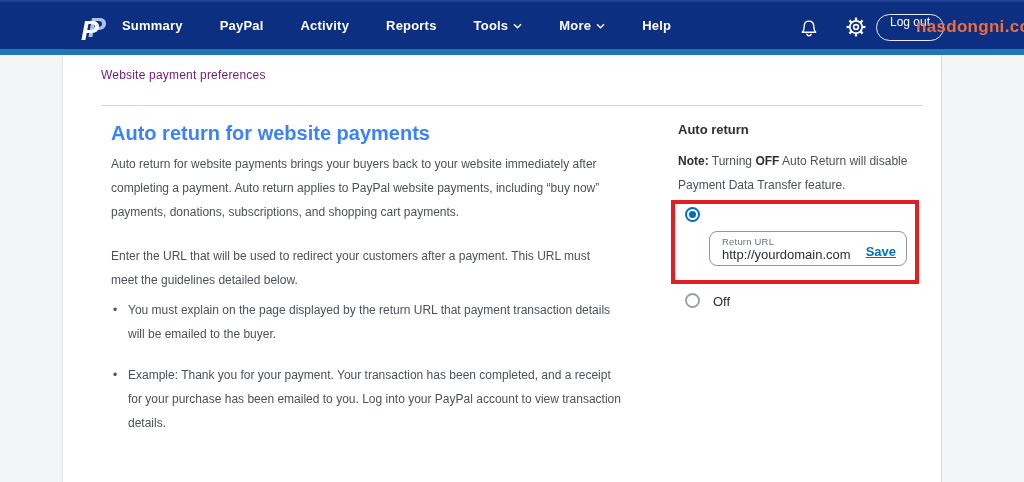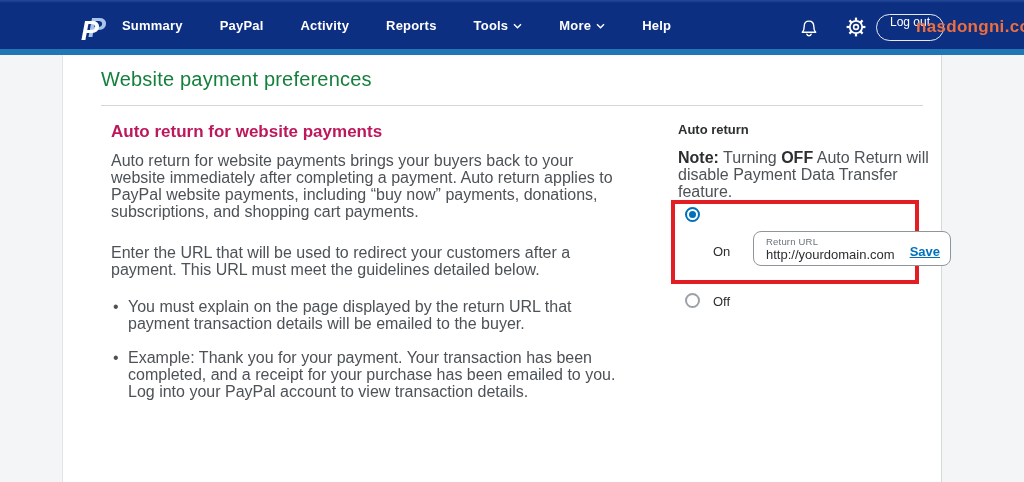--- a/index.html
+++ b/index.html
@@ -40,27 +40,27 @@
     pointer-events:none; white-space:nowrap;margin-left:39px;
   }
   
   .card{
     position:absolute; left:62px; top:55px; width:880px; height:427px;
     background:#ffffff;
     border-left:1px solid #e2e4e5; border-right:1px solid #d6d8d9;
   }
   .page-title{
     position:absolute; left:38px; top:13px;
-    font-size:20px; font-weight:normal; color:#15803d; letter-spacing:.2px;
+    font-size:12px; font-weight:normal; color:#701a75; letter-spacing:.2px;
   }
   .title-divider{
     position:absolute; left:38px; top:50px; width:822px; height:1px; background:#d4d6d7;
   }
-  .sec-title{ position:absolute; left:48px; top:67px; font-size:17px; font-weight:bold; color:#be185d; }
-  .body-text{ font-size:16px; line-height:17px; color:#4d5257; }
+  .sec-title{ position:absolute; left:48px; top:67px; font-size:20px; font-weight:bold; color:#3b82f6; }
+  .body-text{ font-size:12px; line-height:24px; color:#4d5257; }
   .intro-text{ position:absolute; left:48px; top:97px; width:518px; }
   .req-title{ position:absolute; left:48px; top:162px; font-size:13px; font-weight:bold; color:#2c2e2f; }
   .req-intro{ position:absolute; left:48px; top:189px; width:505px; }
   .req-list{ position:absolute; left:48px; top:243px; width:510px; list-style:none; }
   .req-list li{ position:relative; padding-left:17px; margin-bottom:17px; }
   .req-list li::before{ content:"•"; position:absolute; left:2px; top:0; color:#4d5257; }
   
   .auto-return-title{ position:absolute; left:615px; top:67px; font-size:13px; font-weight:bold; color:#2c2e2f; }
   .note-text{ position:absolute; left:615px; top:94px; width:255px; }
   .note-text b{ color:#2c2e2f;margin-top:36px; }
@@ -72,21 +72,21 @@
     position:absolute; width:15px; height:15px; border-radius:50%; background:#fff; cursor:pointer;
   }
   .radio-on{ left:622px; top:152px; border:2px solid #0070ba; }
   .radio-dot{ position:absolute; inset:2px; border-radius:50%; background:#0070ba; }
   .radio-off{ left:622px; top:238px; border:2px solid #9aa1a7; }
   .radio-label{ position:absolute; font-size:13px; color:#2c2e2f; cursor:default; }
   .label-on{ left:650px; top:153px;margin-top:36px; }
   .label-off{ left:650px; top:239px; }
   .url-field{
     position:absolute; left:646px; top:176px; width:198px; height:35px;
-    border:1px solid #8f9699; border-radius:8px; background:#fff;margin-left:44px;
+    border:1px solid #8f9699; border-radius:8px; background:#fff;
   }
   .url-label{
     position:absolute; left:12px; top:4px; font-size:9.5px; color:#6c7378; letter-spacing:.2px;
   }
   .url-input{
     position:absolute; left:12px; top:14px; width:132px; height:17px;
     border:none; outline:none; font-family:"Liberation Sans",sans-serif;
     font-size:13px; color:#2c2e2f; background:transparent; padding:0;
   }
   .save-link{

